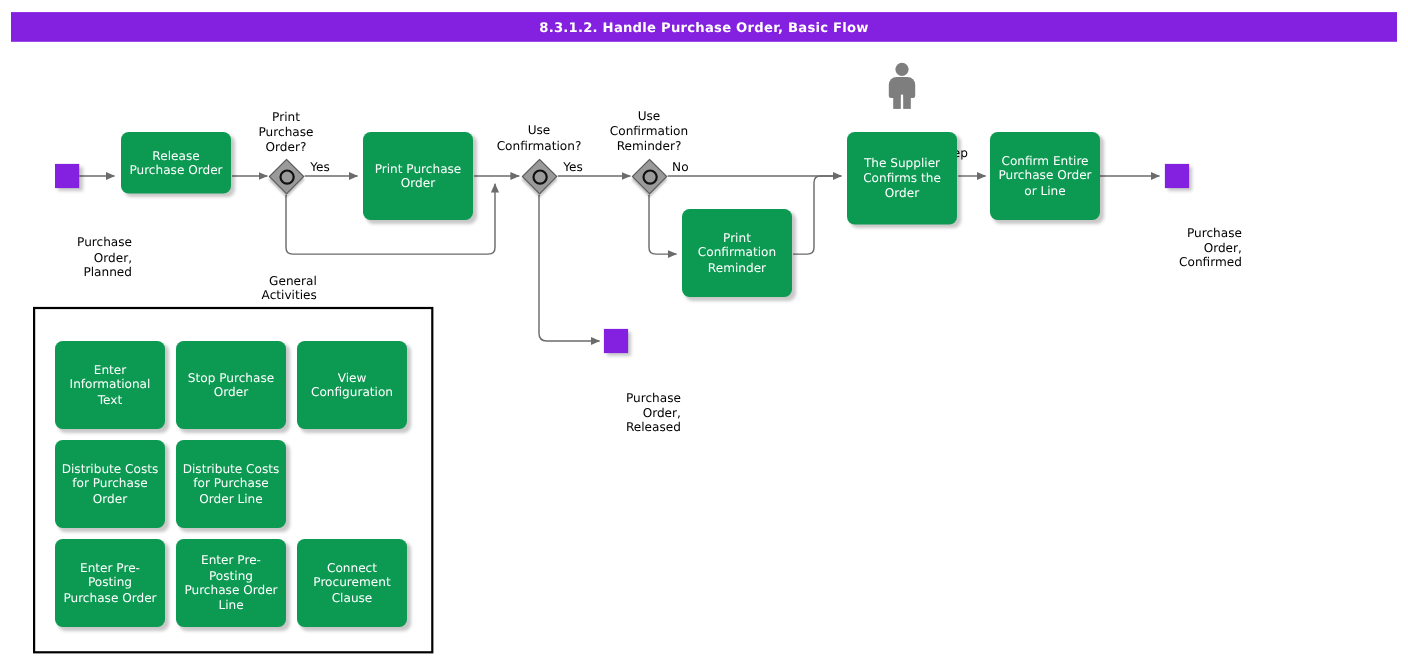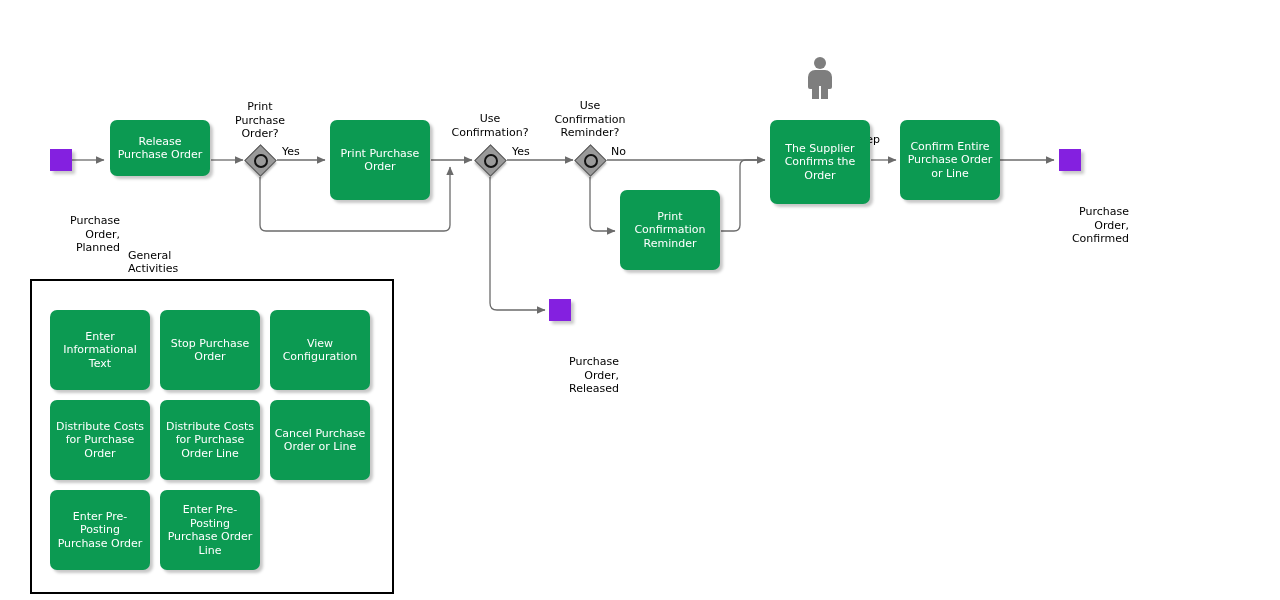--- a/index.html
+++ b/index.html
@@ -100,29 +100,32 @@
   .person .legR{position:absolute;left:16px;top:28px;width:7px;height:14px;background:#7E7E7E;}
   .person .gap{position:absolute;left:14px;top:29px;width:2px;height:13px;background:#ffffff;}
 
   
   .groupbox{
     position:absolute;left:30px;top:279px;width:360px;height:311px;
     border:2px solid #000000;background:transparent;
   }
   .grouptitle{
     position:absolute;left:128px;top:249px;width:160px;
-    text-align:left;font-size:11px;line-height:13px;color:#000000;
+    text-align:right;font-size:11px;line-height:13px;color:#000000;
     font-family:"DejaVu Sans", sans-serif;white-space:pre-line;
   }
 </style>
 </head>
 <body>
 
 <div class="canvas">
 
+  <div class="titlebar">
+    <div class="title">8.3.1.2. Handle Purchase Order, Basic Flow</div>
+  </div>
 
   <svg class="links" viewBox="0 0 1280 600">
     <defs>
       <marker id="arrow" markerWidth="9" markerHeight="9" refX="8" refY="4.5" orient="auto" markerUnits="userSpaceOnUse">
         <path d="M0,0.8 L8.5,4.5 L0,8.2 z" fill="#6b6b6b"></path>
       </marker>
     </defs>
     <g fill="none" stroke="#6b6b6b" stroke-width="1.3" marker-end="url(#arrow)">
 
       <path d="M72,160 L104,160"></path>
@@ -250,30 +253,31 @@
   <div class="task" style="left:50px;top:400px;width:100px;height:80px;">
     <span style="white-space:pre-line;">Distribute Costs
 for Purchase
 Order</span>
   </div>
   <div class="task" style="left:160px;top:400px;width:100px;height:80px;">
     <span style="white-space:pre-line;">Distribute Costs
 for Purchase
 Order Line</span>
   </div>
-  <div class="task" style="left:270px;top:400px;width:100px;height:80px;">
-    <span style="white-space:pre-line;">Cancel Purchase
-Order or Line</span>
-  </div>
 
   <div class="task" style="left:50px;top:490px;width:100px;height:80px;">
     <span style="white-space:pre-line;">Enter Pre-
 Posting
 Purchase Order</span>
   </div>
   <div class="task" style="left:160px;top:490px;width:100px;height:80px;">
     <span style="white-space:pre-line;">Enter Pre-
 Posting
 Purchase Order
 Line</span>
   </div>
+  <div class="task" style="left:270px;top:490px;width:100px;height:80px;">
+    <span style="white-space:pre-line;">Connect
+Procurement
+Clause</span>
+  </div>
 
 </div>
 
 </body></html>

